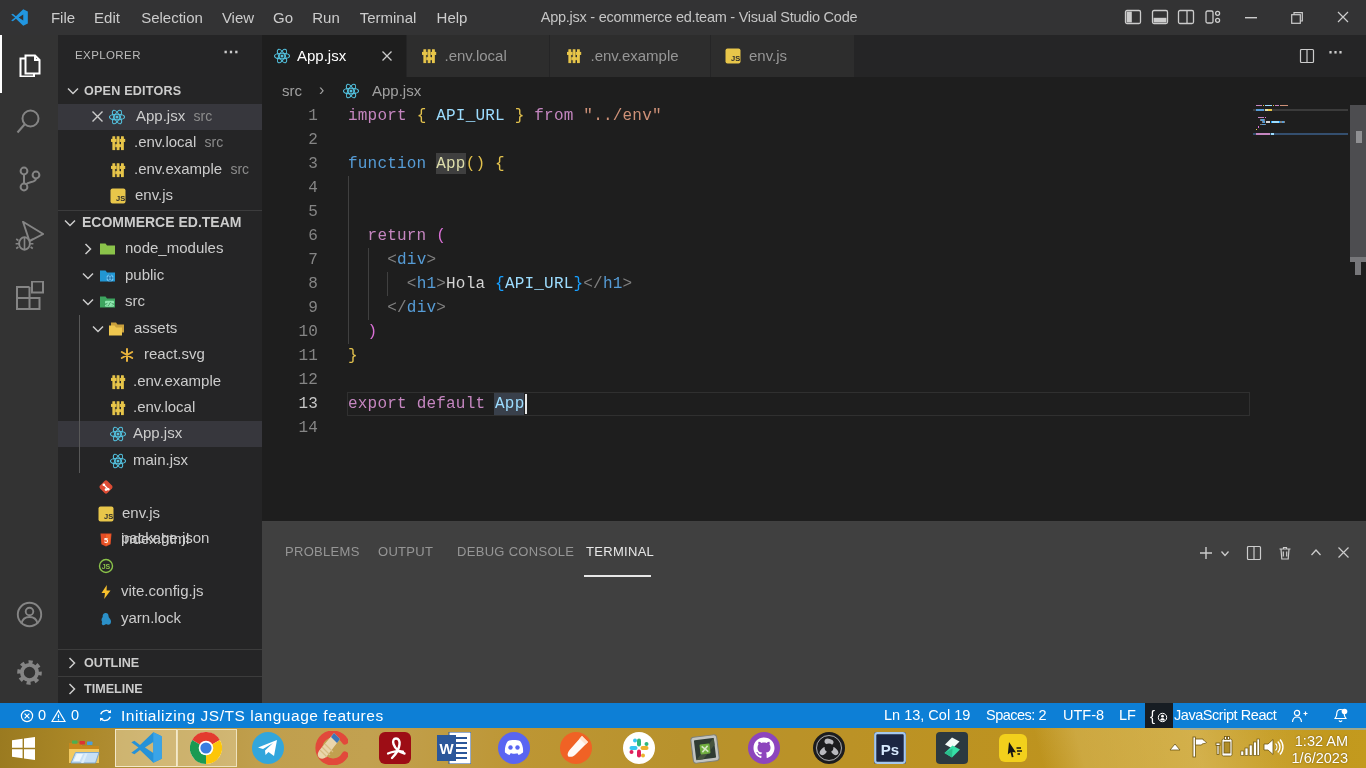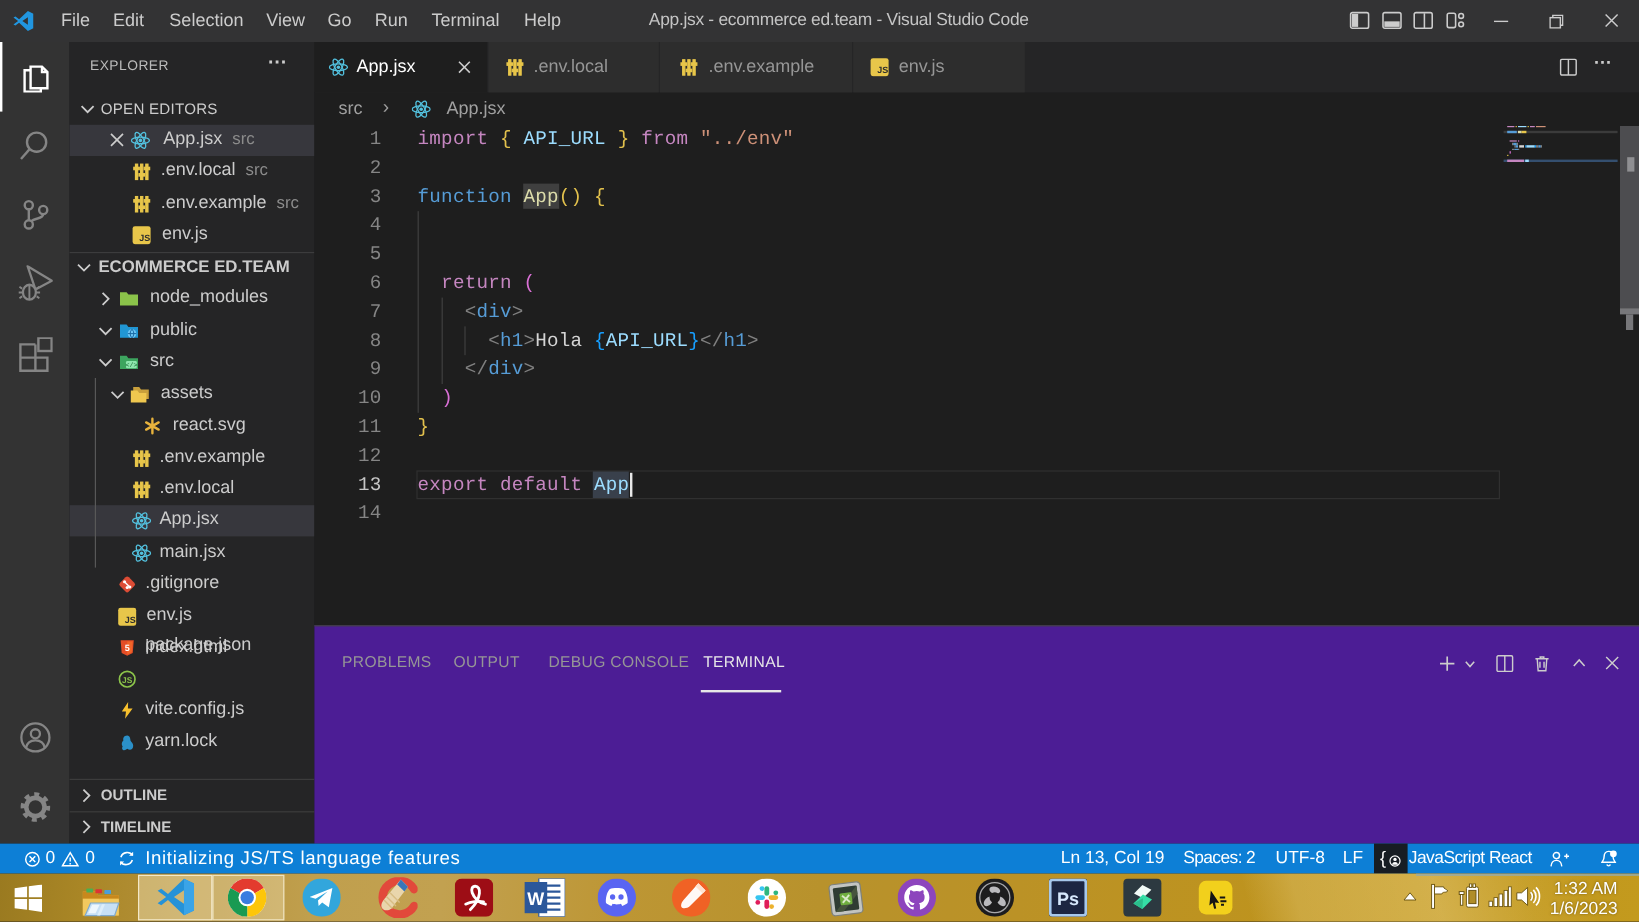--- a/index.html
+++ b/index.html
@@ -12,21 +12,21 @@
 #activitybar { position:absolute; left:0; top:35px; width:58px; height:668px; background:#333333; }
 #sidebar { position:absolute; left:58px; top:35px; width:204px; height:668px; background:#252526; color:#cccccc; }
 #editorarea { position:absolute; left:262px; top:35px; width:1104px; height:668px; background:#1e1e1e; }
 #tabbar { position:absolute; left:0; top:0; width:1104px; height:42px; background:#252526; }
 .tab { position:absolute; top:0; height:42px; font-size:15px; line-height:42px; }
 #breadcrumb { position:absolute; left:0; top:42px; width:1104px; height:27px; color:#a0a0a0; font-size:15px; line-height:27px; }
 #code { position:absolute; left:0; top:69px; width:1104px; height:417px;
   font-family:"Liberation Mono", monospace; font-size:16px; line-height:24px; letter-spacing:0.2px; white-space:pre; }
 .ln { position:absolute; width:56px; text-align:right; color:#858585; height:24px; }
 .cl { position:absolute; left:86px; height:24px; color:#d4d4d4; }
-#panel { position:absolute; left:0; top:486px; width:1104px; height:182px; background:#4c1d95; border-top:1px solid #414141; }
+#panel { position:absolute; left:0; top:486px; width:1104px; height:182px; background:#404040; border-top:1px solid #414141; }
 #statusbar { position:absolute; left:0; top:703px; width:1366px; height:25px; background:#0d7fd6; color:#ffffff; font-size:14.5px; }
 .sbi { position:absolute; top:0; height:25px; line-height:25px; white-space:nowrap; }
 #taskbar { position:absolute; left:0; top:728px; width:1366px; height:40px;
   background:linear-gradient(95deg,#9a7a20 0%,#a98626 5%,#b4913a 11%,#c09f4d 19%,#c2a150 27%,#bd9634 38%,#b8922c 50%,#bb9226 62%,#bd9320 74%,#c09519 86%,#c39a1e 100%); }
 .kw { color:#c586c0; } .blu { color:#569cd6; } .gold { color:#e2c14d; }
 .pink { color:#da70d6; } .b3 { color:#179fff; } .lb { color:#9cdcfe; }
 .fn { color:#dcdcaa; } .str { color:#ce9178; } .gr { color:#808080; } .txt { color:#d4d4d4;font-family:Liberation Mono, monospace; }
 .row { position:absolute; left:0; width:204px; height:26px; font-size:15px; color:#cccccc; }
 .dim { color:#8c8c8c; font-size:14px; }
 svg { display:block; }
@@ -138,21 +138,21 @@
         <path d="M5.5 3 L10.5 8 L5.5 13" fill="none" stroke="#cccccc" stroke-width="1.5"></path>
       </g>
   </defs>
 </svg>
 <div id="sidebar">
   <div class="abs" style="left:17px;top:14px;font-size:11.5px;letter-spacing:0.4px;color:#bbbbbb">EXPLORER</div>
   <div class="abs" style="left:165px;top:7px;font-size:16px;letter-spacing:1px;color:#cccccc;font-weight:bold">⋯</div>
   <svg class="abs" style="left:7px;top:48px" width="16" height="16">
       <use href="#chevdown"></use>
     </svg>
-  <div class="abs" style="left:26px;top:49px;font-size:12.6px;font-weight:normal;color:#cccccc;letter-spacing:0.2px">OPEN EDITORS</div>
+  <div class="abs" style="left:26px;top:49px;font-size:12.6px;font-weight:bold;color:#cccccc;letter-spacing:0.2px">OPEN EDITORS</div>
   <div class="abs" style="left:0;top:69px;width:204px;height:26px;background:#37373d"></div>
   <svg class="abs" style="left:32px;top:74px" width="15" height="15" viewBox="0 0 15 15">
       <path d="M2.5 2.5 L12.5 12.5 M12.5 2.5 L2.5 12.5" stroke="#cccccc" stroke-width="1.4"></path>
     </svg>
   <svg class="abs" style="left:51px;top:74px" width="16" height="16">
       <use href="#react"></use>
     </svg>
   <div class="row" style="top:72px;left:78px">App.jsx&nbsp;&nbsp;<span class="dim">src</span></div>
   <svg class="abs" style="left:52px;top:100px" width="16" height="16">
       <use href="#sliders"></use>
@@ -227,21 +227,20 @@
       <use href="#react"></use>
     </svg>
   <div class="row" style="top:416px;left:75px">main.jsx</div>
   <svg class="abs" style="left:40px;top:444px" width="16" height="16" viewBox="0 0 16 16">
       <rect x="2.8" y="2.8" width="10.4" height="10.4" rx="2" transform="rotate(45 8 8)" fill="#dd4c35"></rect>
       <path d="M5.5 5.5 L10.5 10.5" stroke="#fff" stroke-width="1.2"></path>
       <circle cx="5.8" cy="5.8" r="1.3" fill="#fff"></circle>
       <circle cx="10.2" cy="10.2" r="1.3" fill="#fff"></circle>
       <circle cx="8" cy="10.6" r="1.3" fill="#fff"></circle>
     </svg>
-  <div class="row" style="top:442px;left:63px">.gitignore</div>
   <svg class="abs" style="left:40px;top:471px" width="16" height="16">
       <use href="#jsbox"></use>
     </svg>
   <div class="row" style="top:469px;left:64px">env.js</div>
   <svg class="abs" style="left:40px;top:497px" width="16" height="16" viewBox="0 0 16 16">
       <path d="M2.5 1.5 H13.5 L12.6 12.2 L8 14.5 L3.4 12.2 Z" fill="#e44d26"></path>
       <path d="M8 2.5 H12.5 L11.8 11.5 L8 13.4 Z" fill="#f16529"></path>
       <text x="8" y="10.5" font-size="7.5" fill="#ffffff" text-anchor="middle" font-weight="bold" font-family="Liberation Sans">5</text>
     </svg>
   <div class="row" style="top:495px;left:63px">index.html</div>

